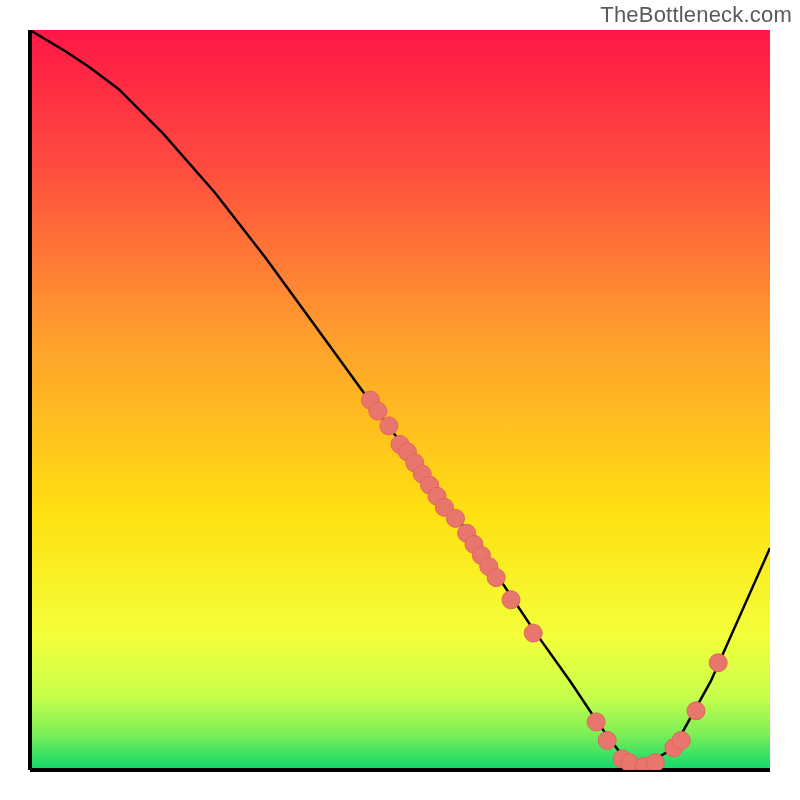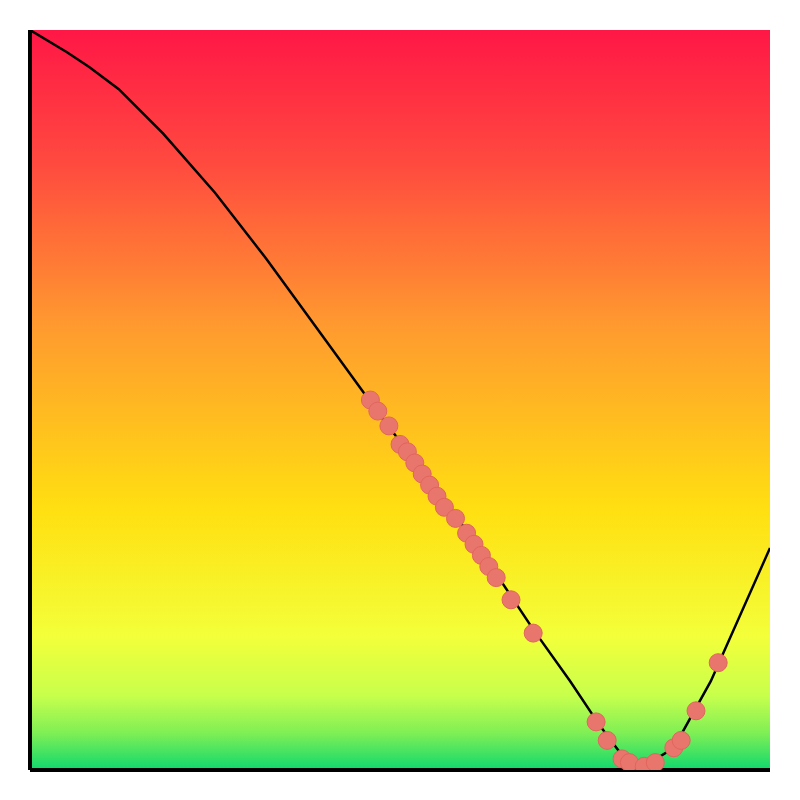--- a/index.html
+++ b/index.html
@@ -31,20 +31,21 @@
     left: 0;
     top: 0;
     width: 800px;
     height: 800px;
   }
 </style>
 </head>
 <body>
 
 <div class="stage">
+  <div class="watermark">TheBottleneck.com</div>
 
   <svg class="plot" viewBox="0 0 800 800">
     <defs>
       <linearGradient id="bgGrad" x1="0" y1="0" x2="0" y2="1">
         <stop id="grad-top" offset="0%" stop-color="#ff1746"></stop>
         <stop offset="18%" stop-color="#ff4a3f"></stop>
         <stop offset="40%" stop-color="#ff9a2f"></stop>
         <stop id="grad-mid" offset="65%" stop-color="#ffe011"></stop>
         <stop offset="82%" stop-color="#f3ff3a"></stop>
         <stop offset="90%" stop-color="#c7ff4c"></stop>

